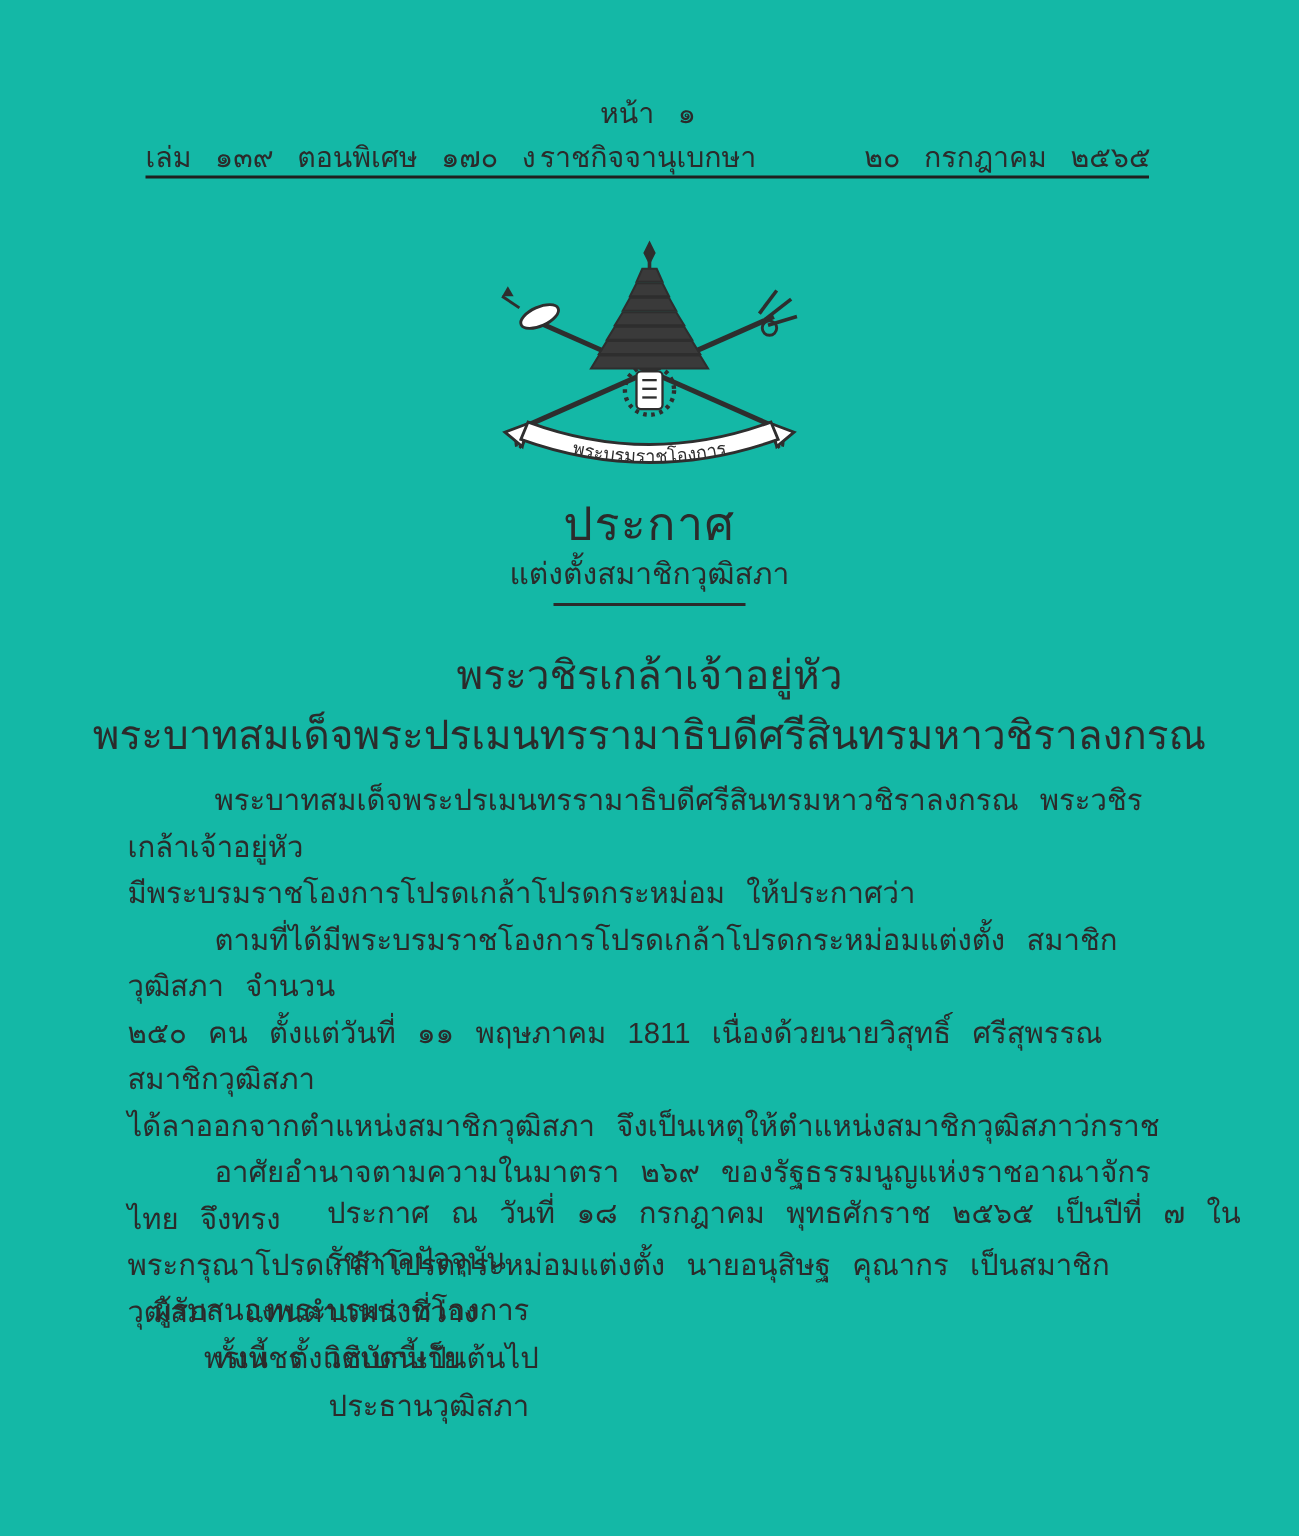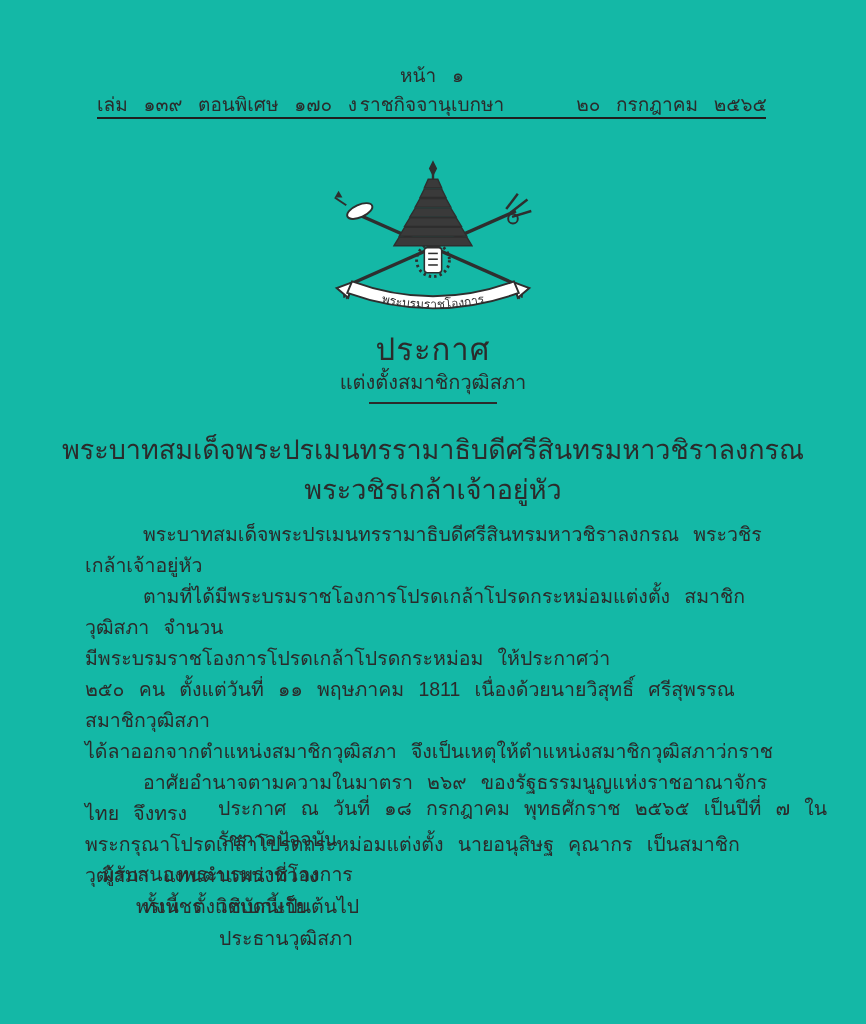--- a/index.html
+++ b/index.html
@@ -173,28 +173,28 @@
         </text>
       </g>
     </svg>
   </div>
 
   <div class="title-main">ประกาศ</div>
   <div class="title-sub">แต่งตั้งสมาชิกวุฒิสภา</div>
   <div class="title-divider"></div>
 
   <div class="royal-name">
+    <div>พระวชิรเกล้าเจ้าอยู่หัว</div>
     <div>พระบาทสมเด็จพระปรเมนทรรามาธิบดีศรีสินทรมหาวชิราลงกรณ</div>
-    <div>พระวชิรเกล้าเจ้าอยู่หัว</div>
   </div>
 
   <div class="body-text">
     <div class="line indent">พระบาทสมเด็จพระปรเมนทรรามาธิบดีศรีสินทรมหาวชิราลงกรณ พระวชิรเกล้าเจ้าอยู่หัว</div>
+    <div class="line">มีพระบรมราชโองการโปรดเกล้าโปรดกระหม่อม ให้ประกาศว่า</div>
     <div class="line indent">ตามที่ได้มีพระบรมราชโองการโปรดเกล้าโปรดกระหม่อมแต่งตั้ง สมาชิกวุฒิสภา จำนวน</div>
-    <div class="line">มีพระบรมราชโองการโปรดเกล้าโปรดกระหม่อม ให้ประกาศว่า</div>
     <div class="line">๒๕๐ คน ตั้งแต่วันที่ ๑๑ พฤษภาคม 1811 เนื่องด้วยนายวิสุทธิ์ ศรีสุพรรณ สมาชิกวุฒิสภา</div>
     <div class="line">ได้ลาออกจากตำแหน่งสมาชิกวุฒิสภา จึงเป็นเหตุให้ตำแหน่งสมาชิกวุฒิสภาว่กราช</div>
     <div class="line indent">อาศัยอำนาจตามความในมาตรา ๒๖๙ ของรัฐธรรมนูญแห่งราชอาณาจักรไทย จึงทรง</div>
     <div class="line">พระกรุณาโปรดเกล้าโปรดกระหม่อมแต่งตั้ง นายอนุสิษฐ คุณากร เป็นสมาชิกวุฒิสภา แทนตำแหน่งที่ว่าง</div>
     <div class="line indent">ทั้งนี้ ตั้งแต่บัดนี้เป็นต้นไป</div>
   </div>
 
   <div class="date-line">ประกาศ ณ วันที่ ๑๘ กรกฎาคม พุทธศักราช ๒๕๖๕ เป็นปีที่ ๗ ในรัชกาลปัจจุบัน</div>
 
   <div class="signature">

